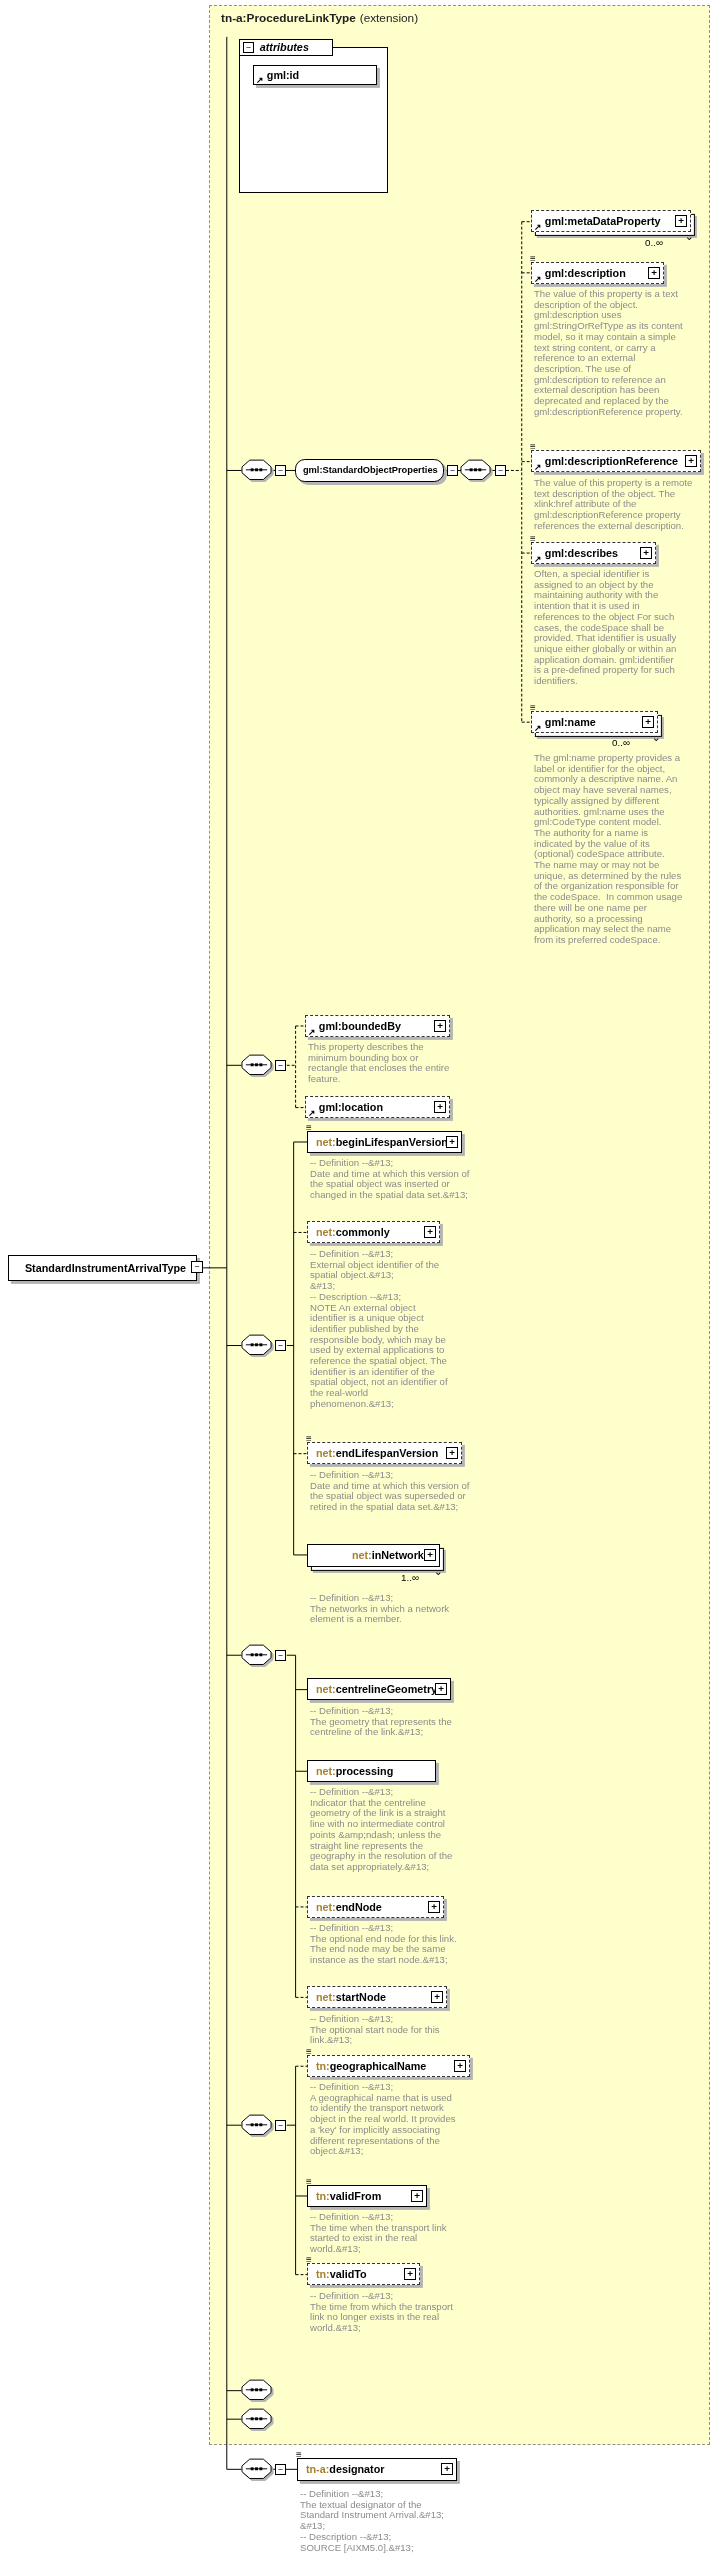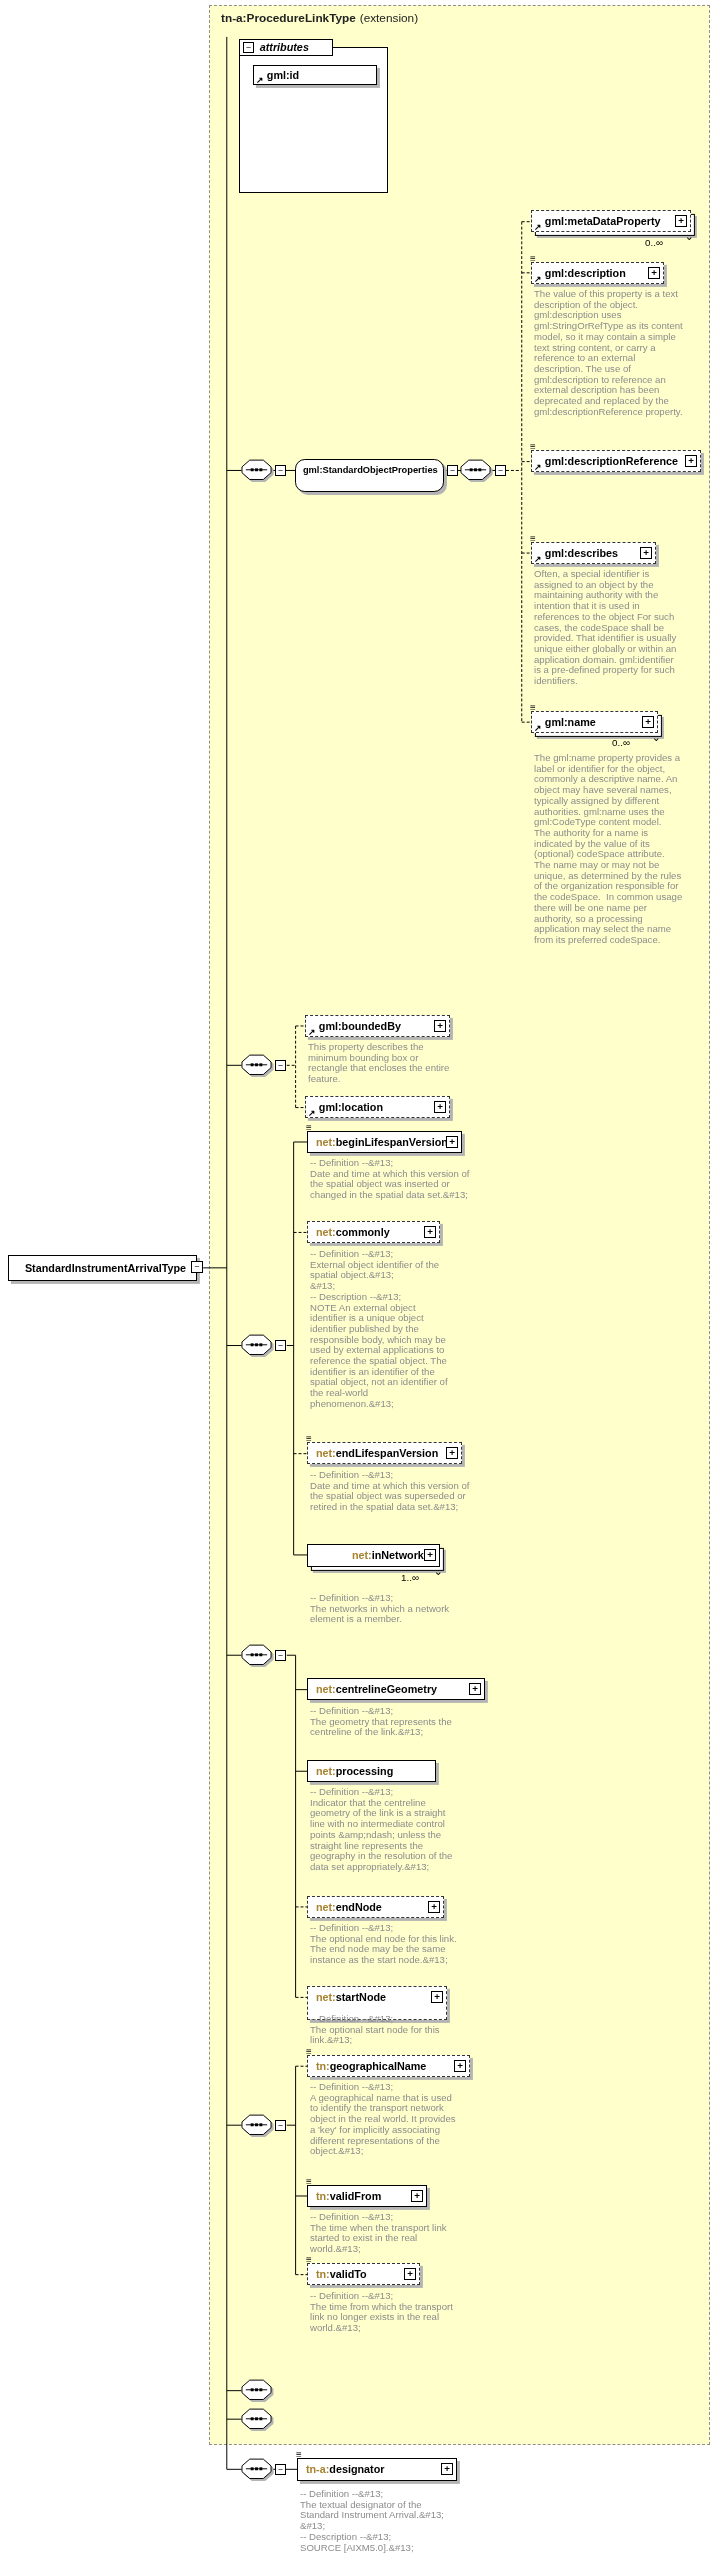--- a/index.html
+++ b/index.html
@@ -153,21 +153,21 @@
 
   <div class="mbox" style="left:275px;top:465px;">−</div>
   <div class="mbox" style="left:447px;top:465px;">−</div>
   <div class="mbox" style="left:495px;top:465px;">−</div>
   <div class="mbox" style="left:275px;top:1060px;">−</div>
   <div class="mbox" style="left:275px;top:1340px;">−</div>
   <div class="mbox" style="left:275px;top:1650px;">−</div>
   <div class="mbox" style="left:275px;top:2120px;">−</div>
   <div class="mbox" style="left:275px;top:2464px;">−</div>
 
-  <div class="ebox grp" style="left:295px;top:459px;width:149px;height:33px;">
+  <div class="ebox grp" style="left:295px;top:459px;width:149px;height:23px;">
     <span class="lbl"><span class="nm">gml:StandardObjectProperties</span></span>
   </div>
 
   <div class="ebox dashed multi witharrow" style="left:531px;top:210px;width:160px;height:21.6px;">
     <span class="arr">↗</span>
     <span class="lbl"><span class="nm">gml:metaDataProperty</span></span>
     <span class="plus">+</span>
     <span class="chev">⌄</span>
   </div>
   <div class="card" style="left:645px;top:237px;">0..∞</div>
@@ -179,20 +179,21 @@
     <span class="plus">+</span>
   </div>
   <div class="ann" style="left:534px;top:289px;width:149px;">The value of this property is a text description of the object. gml:description uses gml:StringOrRefType as its content model, so it may contain a simple text string content, or carry a reference to an external description. The use of gml:description to reference an external description has been deprecated and replaced by the gml:descriptionReference property.</div>
 
   <div class="ebox dashed witharrow" style="left:531px;top:450px;width:170px;height:21.6px;">
     <span class="doc">≡</span>
     <span class="arr">↗</span>
     <span class="lbl"><span class="nm">gml:descriptionReference</span></span>
     <span class="plus">+</span>
   </div>
+  <div class="ann" style="left:534px;top:478px;width:169px;">The value of this property is a remote text description of the object. The xlink:href attribute of the gml:descriptionReference property references the external description.</div>
 
   <div class="ebox dashed witharrow" style="left:531px;top:542px;width:125px;height:21.6px;">
     <span class="doc">≡</span>
     <span class="arr">↗</span>
     <span class="lbl"><span class="nm">gml:describes</span></span>
     <span class="plus">+</span>
   </div>
   <div class="ann" style="left:534px;top:569px;width:149px;">Often, a special identifier is assigned to an object by the maintaining authority with the intention that it is used in references to the object For such cases, the codeSpace shall be provided. That identifier is usually unique either globally or within an application domain. gml:identifier is a pre-defined property for such identifiers.</div>
 
   <div class="ebox dashed multi witharrow" style="left:531px;top:711px;width:127px;height:21.6px;">
@@ -246,41 +247,41 @@
 
   <div class="ebox multi" style="left:307px;top:1544px;width:133px;height:22.6px;padding-left:36px;">
     <span class="lbl"><span class="pfx">net:</span><span class="nm">inNetwork</span></span>
     <span class="plus">+</span>
     <span class="chev">⌄</span>
   </div>
   <div class="card" style="left:401px;top:1572px;">1..∞</div>
   <div class="ann" style="left:310px;top:1593px;width:143px;">-- Definition --&amp;#13;
 The networks in which a network element is a member.</div>
 
-  <div class="ebox" style="left:307px;top:1678px;width:178px;height:21.6px;">
+  <div class="ebox" style="left:307px;top:1678px;width:144px;height:21.6px;">
     <span class="lbl"><span class="pfx">net:</span><span class="nm">centrelineGeometry</span></span>
     <span class="plus">+</span>
   </div>
   <div class="ann" style="left:310px;top:1706px;width:162px;">-- Definition --&amp;#13;
 The geometry that represents the centreline of the link.&amp;#13;</div>
 
   <div class="ebox" style="left:307px;top:1760px;width:129px;height:21.6px;">
     <span class="lbl"><span class="pfx">net:</span><span class="nm">processing</span></span>
   </div>
   <div class="ann" style="left:310px;top:1787px;width:147px;">-- Definition --&amp;#13;
 Indicator that the centreline geometry of the link is a straight line with no intermediate control points &amp;amp;ndash; unless the straight line represents the geography in the resolution of the data set appropriately.&amp;#13;</div>
 
   <div class="ebox dashed" style="left:307px;top:1896px;width:137px;height:21.6px;">
     <span class="lbl"><span class="pfx">net:</span><span class="nm">endNode</span></span>
     <span class="plus">+</span>
   </div>
   <div class="ann" style="left:310px;top:1923px;width:147px;">-- Definition --&amp;#13;
 The optional end node for this link. The end node may be the same instance as the start node.&amp;#13;</div>
 
-  <div class="ebox dashed" style="left:307px;top:1986px;width:140px;height:34px;">
+  <div class="ebox dashed" style="left:307px;top:1986px;width:140px;height:22px;">
     <span class="lbl"><span class="pfx">net:</span><span class="nm">startNode</span></span>
     <span class="plus">+</span>
   </div>
   <div class="ann" style="left:310px;top:2014px;width:147px;">-- Definition --&amp;#13;
 The optional start node for this link.&amp;#13;</div>
 
   <div class="ebox dashed" style="left:307px;top:2055px;width:163px;height:21.6px;">
     <span class="doc">≡</span>
     <span class="lbl"><span class="pfx">tn:</span><span class="nm">geographicalName</span></span>
     <span class="plus">+</span>

